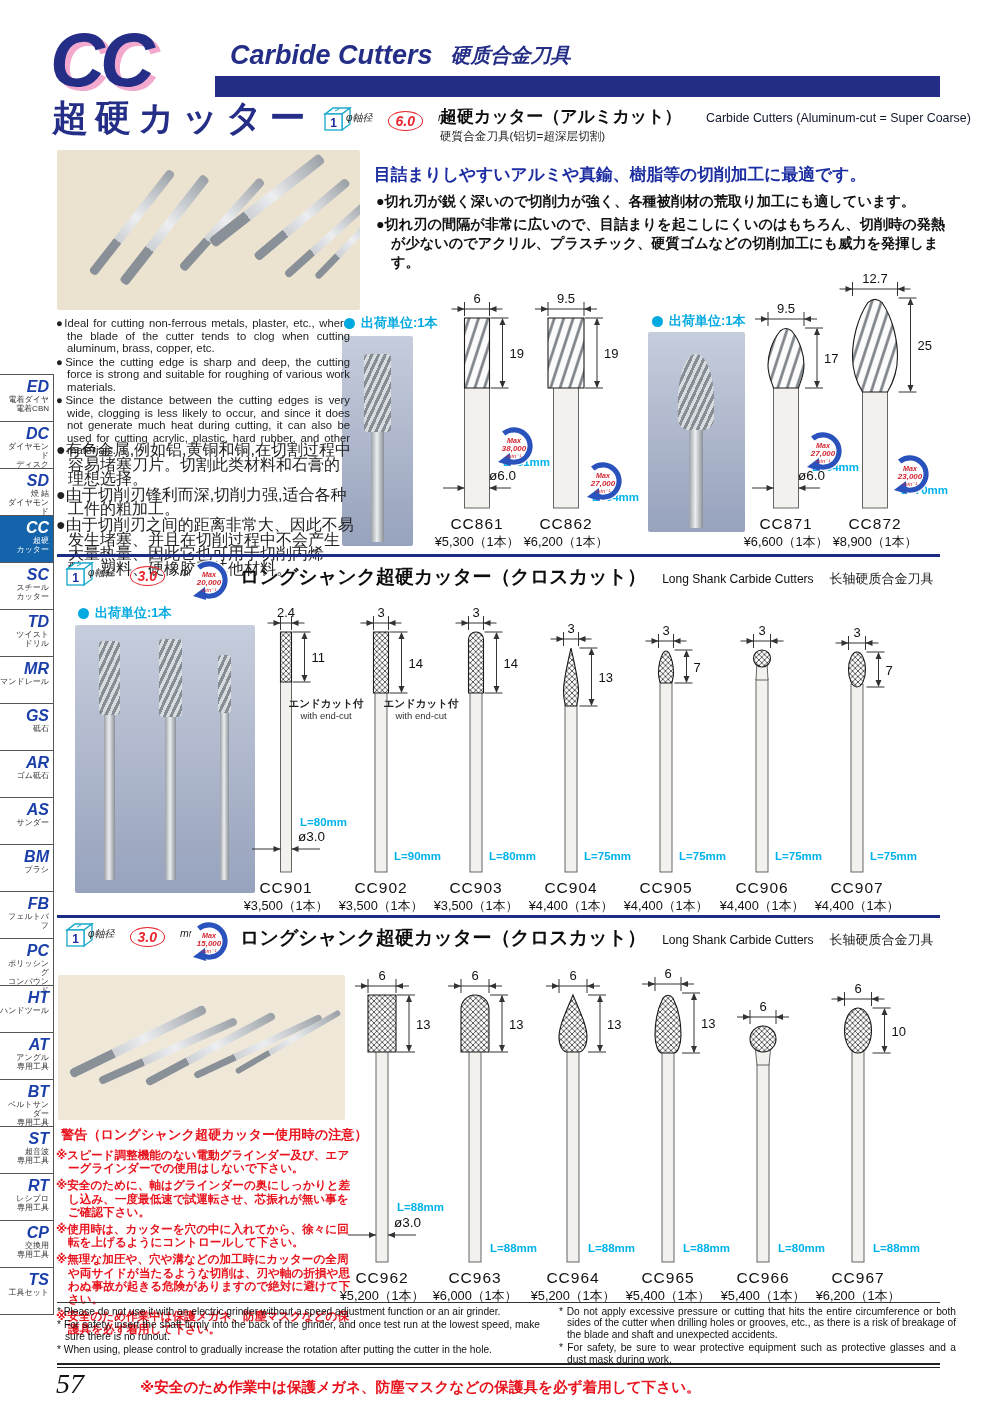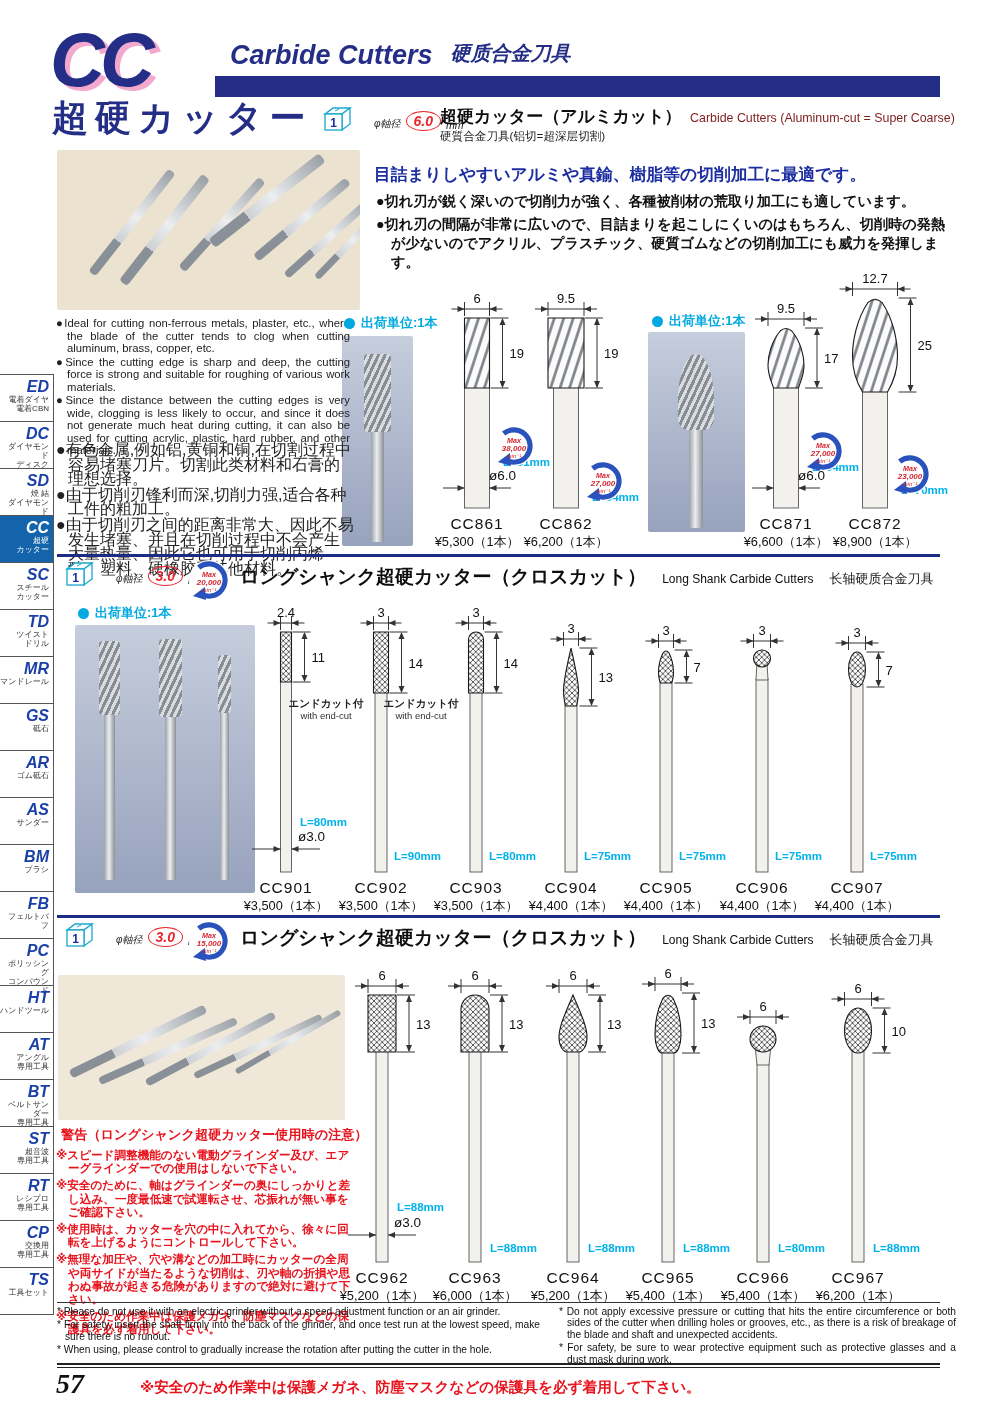--- a/index.html
+++ b/index.html
@@ -4,37 +4,37 @@
 <style>
   html,body{margin:0;padding:0;background:#fff;}
   .page{position:relative;width:1000px;height:1415px;background:#fff;overflow:hidden;
         font-family:"Liberation Sans","DejaVu Sans",sans-serif;color:#111;}
   .abs{position:absolute;}
 
   
   .cc-logo{left:50px;top:22px;font-size:76px;font-weight:bold;font-style:italic;
            color:#252e87;letter-spacing:-5px;line-height:1;
            text-shadow:5px 4px 0 #f3a9cd;}
-  .logo-titles{left:230px;top:40px;display:flex;align-items:flex-start;gap:18px;}
+  .logo-titles{left:230px;top:40px;display:flex;align-items:center;gap:18px;}
   .lt-en{font-size:27px;font-weight:bold;font-style:italic;color:#252e87;}
   .lt-cn{font-size:20px;font-weight:bold;font-style:italic;color:#252e87;}
   .navy-bar{left:215px;top:76px;width:725px;height:21px;background:#252e87;}
   .page-title{left:52px;top:94px;font-size:36px;font-weight:bold;color:#252e87;letter-spacing:7px;}
 
   
   .sec-head{height:48px;}
   .sh-box{position:absolute;left:0;top:2px;}
-  .sh-phi{position:absolute;left:52px;top:8px;display:flex;align-items:flex-end;gap:5px;white-space:nowrap;}
+  .sh-phi{position:absolute;left:24px;top:8px;display:flex;align-items:flex-start;gap:15px;white-space:nowrap;}
   .phi-label{font-size:10px;font-style:italic;color:#222;}
   .phi-dia{border:1.7px solid #e8262e;border-radius:50%;padding:1px 7px;color:#e8262e;
            font-weight:bold;font-style:italic;font-size:14px;}
   .phi-mm{font-size:10.5px;font-style:italic;color:#222;}
   .sh-titles1{position:absolute;left:118px;top:2px;white-space:nowrap;}
   .st1-jp{font-size:17px;font-weight:bold;color:#0d0d0d;}
-  .st1-en{font-size:12.4px;color:#7f1d1d;margin-left:4px;}
+  .st1-en{font-size:12.4px;color:#0f172a;margin-left:20px;}
   .st1-cn{font-size:11.6px;color:#222;margin-top:1px;}
   .sh-titles2{position:absolute;left:176px;top:6px;white-space:nowrap;display:flex;align-items:baseline;gap:16px;}
   .st2-jp{font-size:19px;font-weight:bold;color:#0d0d0d;}
   .st2-en{font-size:12px;color:#0d0d0d;}
   .st2-cn{font-size:13px;color:#222;}
 
   
   .sidebar{left:0;top:374px;width:54px;border-top:1px solid #555;}
   .sb-item{height:47px;border-bottom:1px solid #555;border-right:1px solid #555;
            text-align:right;padding:3px 4px 0 0;box-sizing:border-box;background:#fff;}
@@ -81,21 +81,21 @@
   .warning{left:56px;top:1126px;width:302px;color:#e8131d;}
   .warn-title{display:flex;align-items:center;gap:5px;font-size:13.2px;font-weight:bold;margin-bottom:4px;white-space:nowrap;}
   .warn-item{font-size:11.6px;line-height:13.2px;font-weight:bold;
              padding-left:12px;text-indent:-12px;margin-bottom:4px;}
 
   
   .fnotes{top:1306px;font-size:10.2px;color:#111;line-height:11.4px;}
   .fnotes-left{left:57px;width:483px;}
   .fnotes-right{left:544px;width:397px;margin-left:15px;}
   .fn-item{padding-left:8px;text-indent:-8px;margin-bottom:2px;text-align:justify;}
-  .page-num{left:56px;top:1368px;font-size:28px;font-weight:bold;font-style:italic;
+  .page-num{left:56px;top:1368px;font-size:28px;font-weight:normal;font-style:italic;
             font-family:"Liberation Serif","DejaVu Serif",serif;color:#111;}
   .bottom-note{left:140px;top:1378px;font-size:14.6px;font-weight:bold;color:#e8131d;}
 
   svg.overlay{position:absolute;left:0;top:0;pointer-events:none;
               font-family:"Liberation Sans","DejaVu Sans",sans-serif;}
 </style>
 </head>
 <body>
 
 <div class="page">

